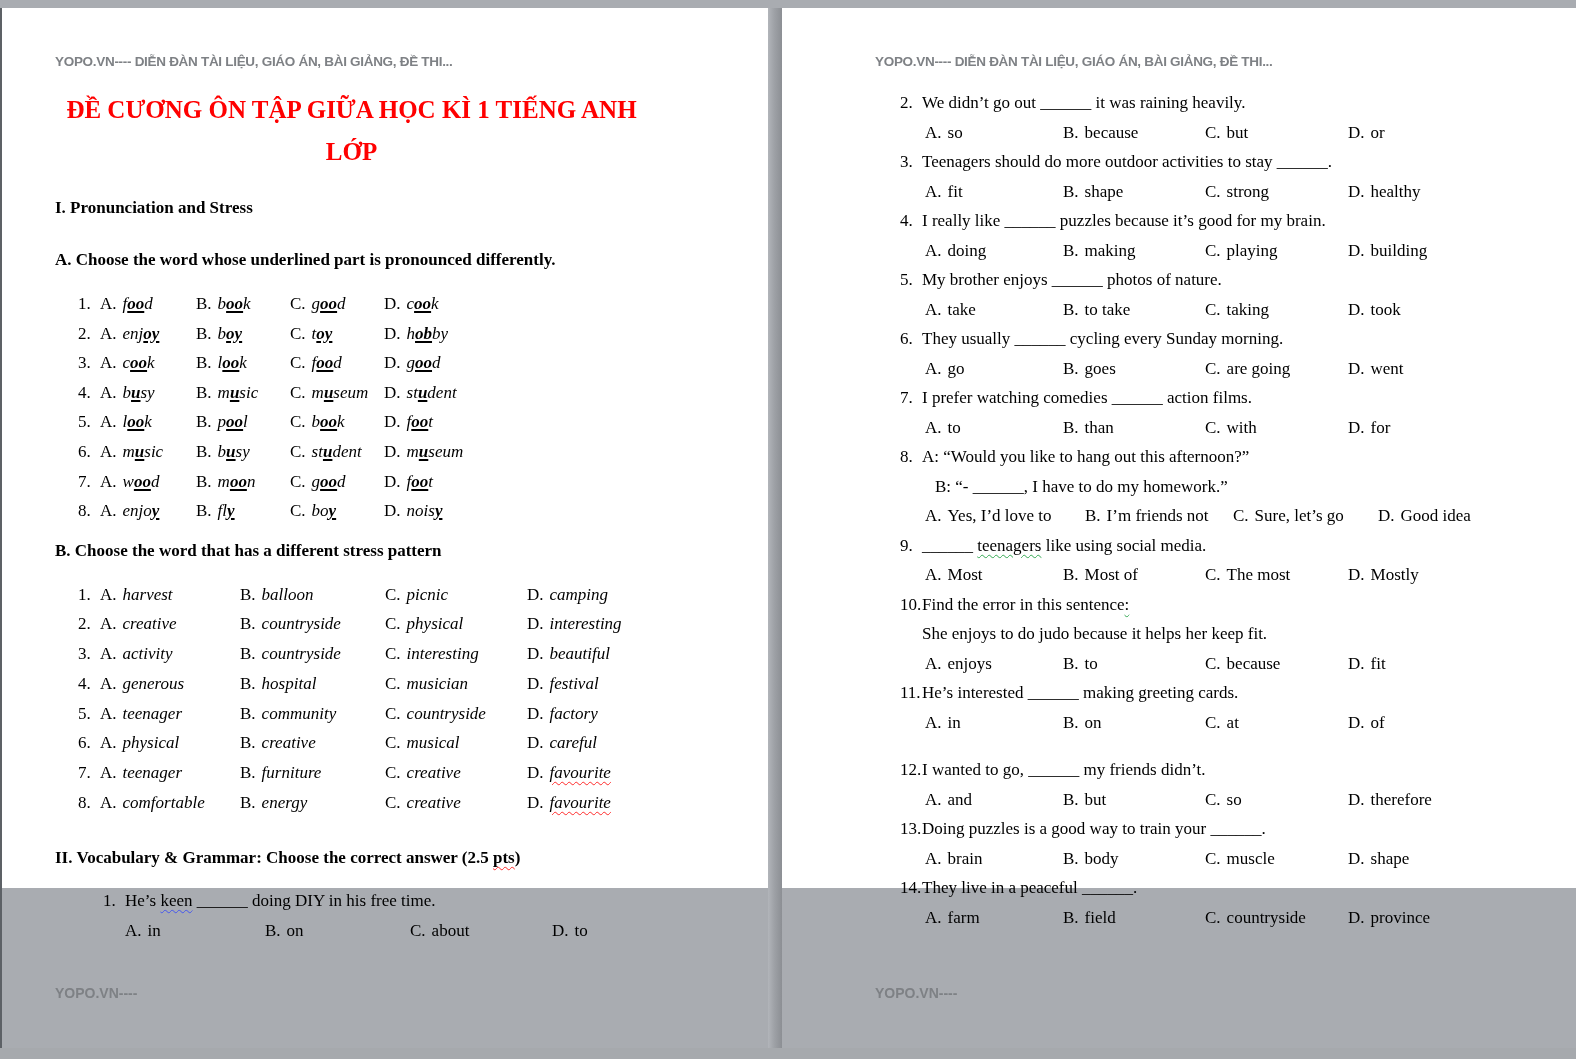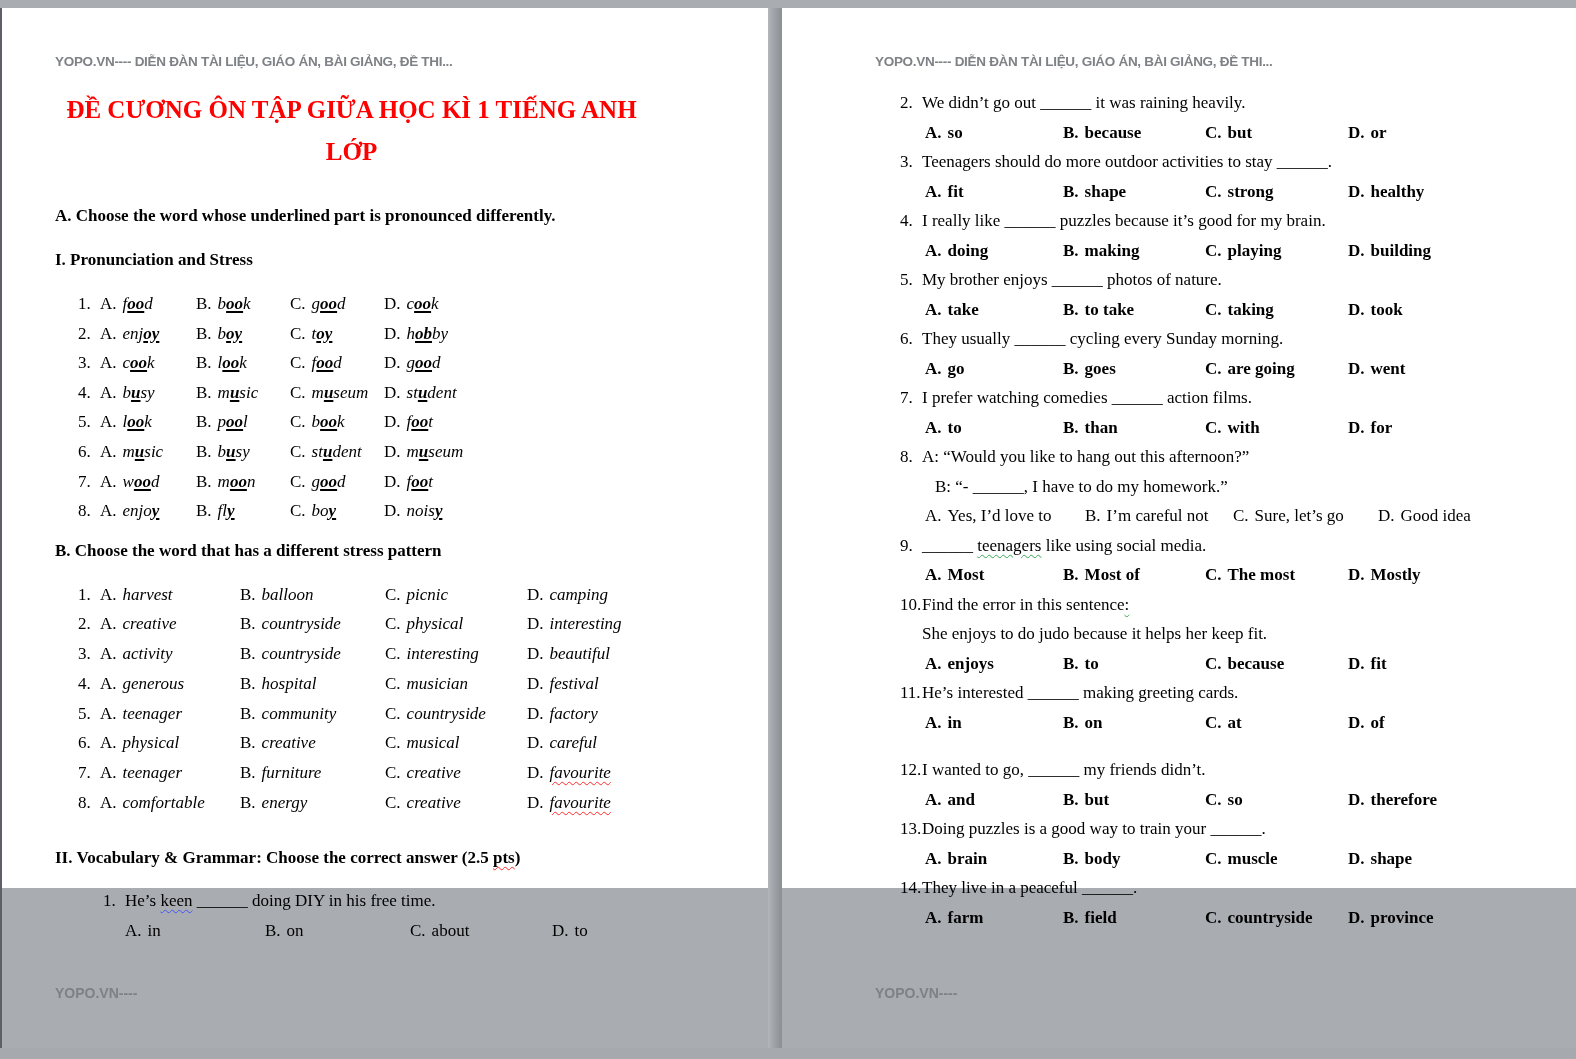--- a/index.html
+++ b/index.html
@@ -57,41 +57,41 @@
   .wavy-blue{text-decoration-color:#4455ee;}
 
   .questions{margin-top:19px;font-size:17px;}
   .q{padding-left:25px;}
   .q.gap{margin-top:18px;}
   .qline{line-height:29.5px;}
   .qline .qnum{display:inline-block;min-width:22px;}
   .qline.cont{padding-left:22px;}
   .qline.indent2{padding-left:35px;}
   .opts{display:grid;padding-left:25px;line-height:29.5px;}
-  .opts.std{grid-template-columns:138px 142px 143px auto;font-weight:bold;}
+  .opts.std{grid-template-columns:138px 142px 143px auto;}
   .opts.narrow{grid-template-columns:160px 148px 145px auto;}
   .opts.wide{grid-template-columns:140px 145px 142px auto;}
   .q-left{padding-left:23px;font-size:17px;}
   .q-left .opts{padding-left:22px;}
 </style>
 </head>
 <body>
 
 <div class="strip top"></div>
 <div class="left-edge"></div>
 
 <div class="pages">
 
   <section class="page p-left">
     <div class="page-header">YOPO.VN---- DIỄN ĐÀN TÀI LIỆU, GIÁO ÁN, BÀI GIẢNG, ĐỀ THI...</div>
     <div class="doc-title" style="color: rgb(255, 0, 0);">
       <div>ĐỀ CƯƠNG ÔN TẬP GIỮA HỌC KÌ 1 TIẾNG ANH LỚP</div>
     </div>
+    <p class="h-sec h1-sec">I. Pronunciation and Stress</p>
     <p class="h-sec hA-sec">A. Choose the word whose underlined part is pronounced differently.</p>
-    <p class="h-sec h1-sec">I. Pronunciation and Stress</p>
     <div class="list" id="secA">
         <div class="rowA">
           <span class="num">1.</span>
           <span class="opt"><span class="lbl">A.</span><span class="word">f<span class="ul">oo</span>d</span></span>
           <span class="opt"><span class="lbl">B.</span><span class="word">b<span class="ul">oo</span>k</span></span>
           <span class="opt"><span class="lbl">C.</span><span class="word">g<span class="ul">oo</span>d</span></span>
           <span class="opt"><span class="lbl">D.</span><span class="word">c<span class="ul">oo</span>k</span></span>
         </div>
         <div class="rowA">
           <span class="num">2.</span>
@@ -274,21 +274,21 @@
             <span class="opt"><span class="lbl">B.</span><span class="opt-text">than</span></span>
             <span class="opt"><span class="lbl">C.</span><span class="opt-text">with</span></span>
             <span class="opt"><span class="lbl">D.</span><span class="opt-text">for</span></span>
           </div>
         </div>
         <div class="q">
           <div class="qline"><span class="qnum">8.</span>A: “Would you like to hang out this afternoon?”</div>
           <div class="qline indent2">B: “- ______, I have to do my homework.”</div>
           <div class="opts narrow">
             <span class="opt"><span class="lbl">A.</span><span class="opt-text">Yes, I’d love to</span></span>
-            <span class="opt"><span class="lbl">B.</span><span class="opt-text">I’m careful not</span></span>
+            <span class="opt"><span class="lbl">B.</span><span class="opt-text">I’m friends not</span></span>
             <span class="opt"><span class="lbl">C.</span><span class="opt-text">Sure, let’s go</span></span>
             <span class="opt"><span class="lbl">D.</span><span class="opt-text">Good idea</span></span>
           </div>
         </div>
         <div class="q">
           <div class="qline"><span class="qnum">9.</span>______ <span class="wavy-green">teenagers</span> like using social media.</div>
           <div class="opts std">
             <span class="opt"><span class="lbl">A.</span><span class="opt-text">Most</span></span>
             <span class="opt"><span class="lbl">B.</span><span class="opt-text">Most of</span></span>
             <span class="opt"><span class="lbl">C.</span><span class="opt-text">The most</span></span>

